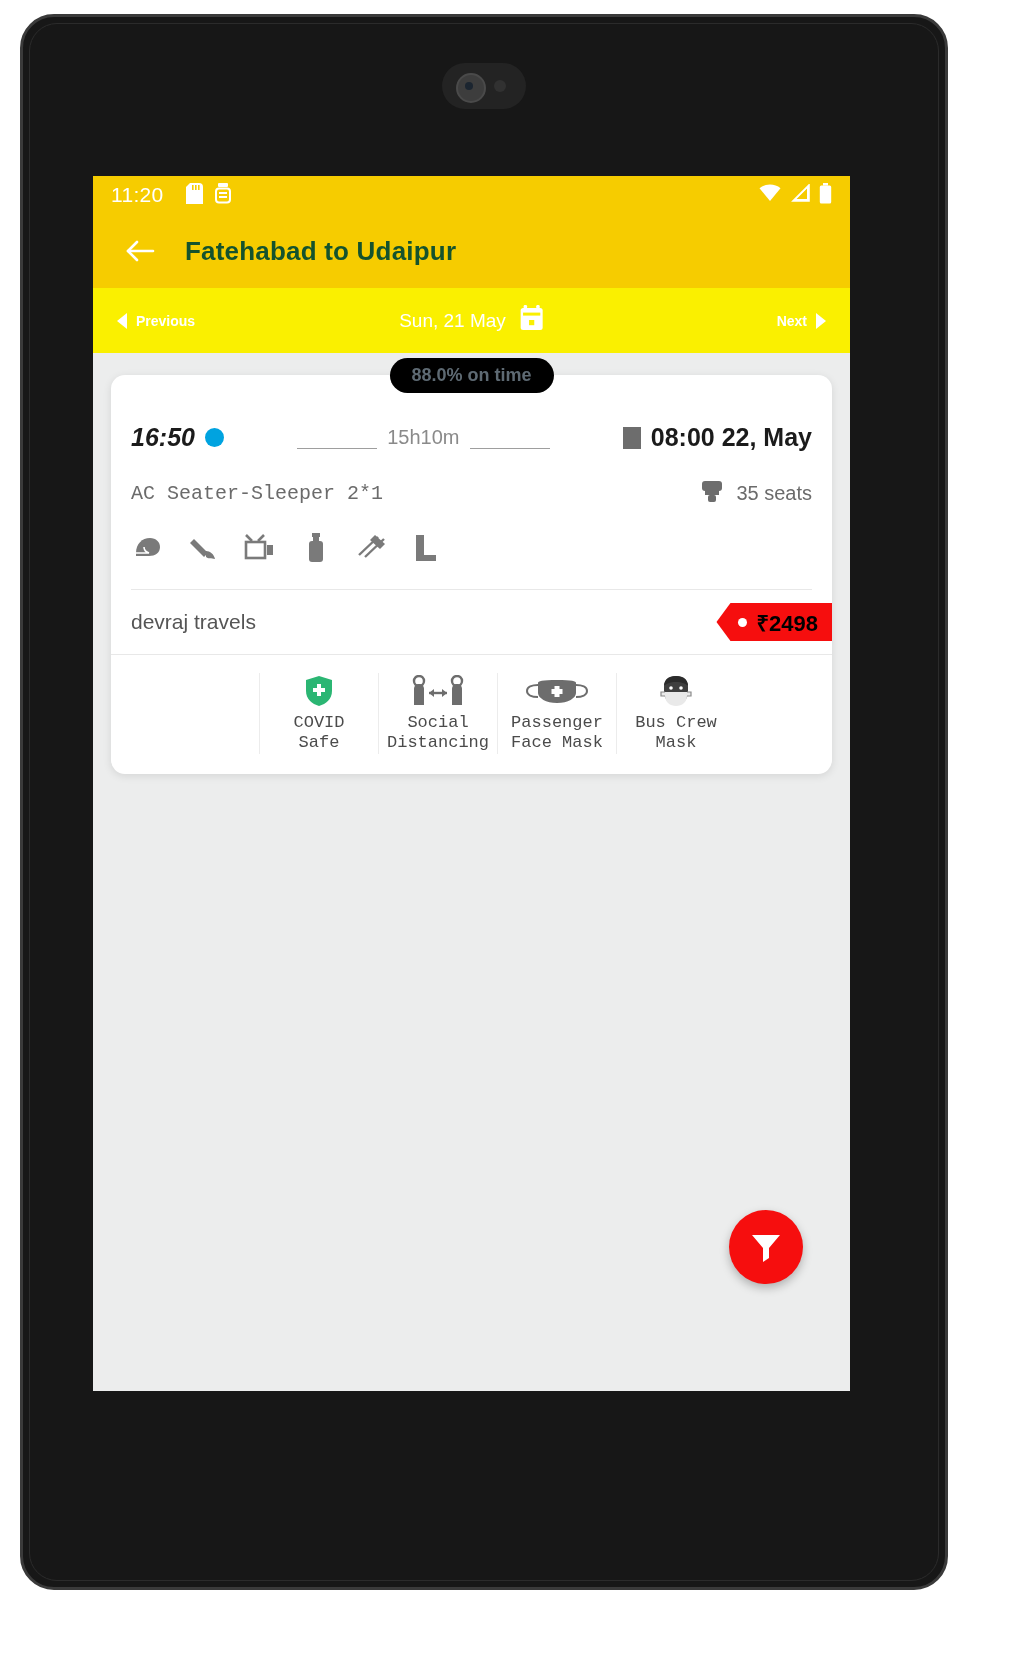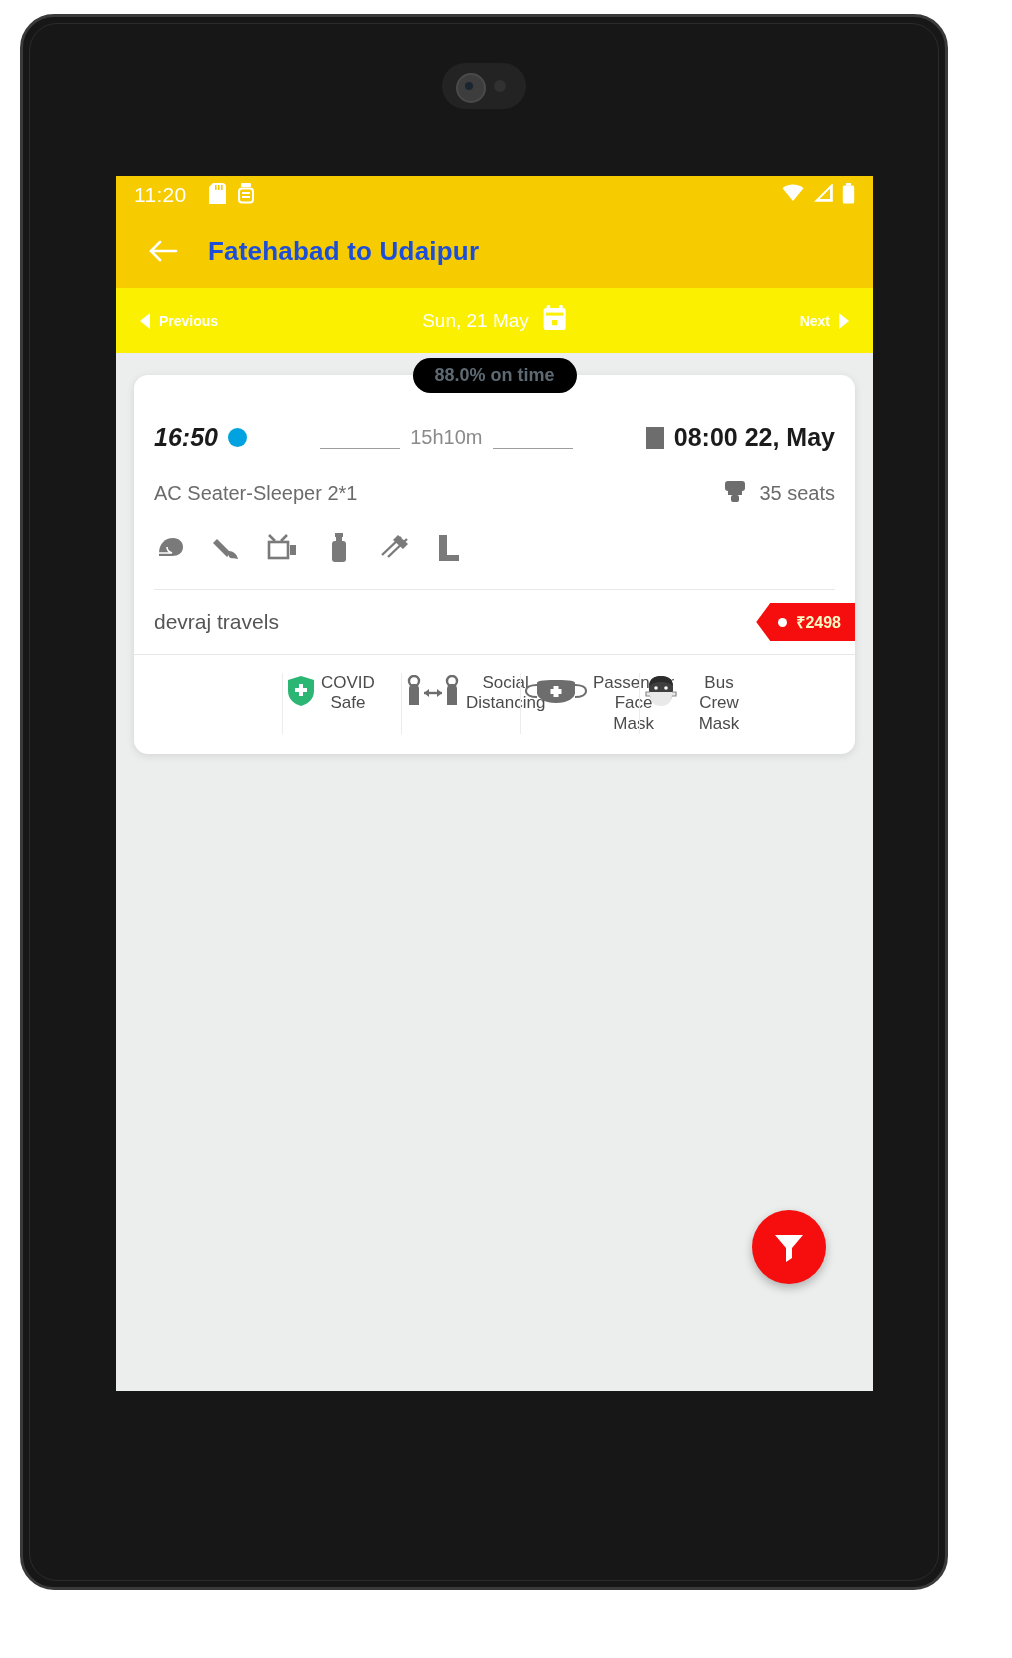--- a/index.html
+++ b/index.html
@@ -68,21 +68,21 @@
     top: 17px;
     width: 12px;
     height: 12px;
     border-radius: 50%;
     background: #313131;
   }
 
   
   .screen {
     position: absolute;
-    left: 116px;
+    left: 93px;
     top: 176px;
     width: 757px;
     height: 1215px;
     background: #eceded;
     overflow: hidden;
   }
 
   
   .status-bar {
     height: 38px;
@@ -123,21 +123,21 @@
   .back-arrow {
     width: 34px;
     height: 34px;
     display: flex;
     align-items: center;
     justify-content: center;
     cursor: pointer;
   }
   .app-title {
     margin-left: 28px;
-    color: #1d4ed8;
+    color: #14532d;
     font-size: 26px;
     font-weight: bold;
     letter-spacing: 0.2px;
   }
 
   
   .date-bar {
     height: 65px;
     background: #faf000;
     display: flex;
@@ -275,20 +275,21 @@
   }
 
   .type-row {
     display: flex;
     align-items: center;
     margin-top: 26px;
   }
   .bus-type {
     font-size: 20px;
     color: #6b6b6b;
+    font-family: Liberation Mono, monospace;
   }
   .seats {
     margin-left: auto;
     display: flex;
     align-items: center;
     gap: 12px;
     font-size: 20px;
     color: #6b6b6b;
   }
 
@@ -318,22 +319,22 @@
     font-size: 21px;
     font-weight: normal;
     color: #555555;
   }
   .price-tag {
     position: absolute;
     right: -20px;
     top: 50%;
     transform: translateY(-50%);
     background: #f60e0e;
-    color: #fef9c3;
-    font-size: 16px;
+    color: #000000;
+    font-size: 22px;
     font-weight: bold;
     height: 38px;
     display: flex;
     align-items: center;
     gap: 9px;
     padding: 0 14px 0 22px;
     clip-path: polygon(14px 0, 100% 0, 100% 100%, 14px 100%, 0 50%);
   }
   .price-hole {
     width: 9px; height: 9px;
@@ -349,23 +350,24 @@
     margin: 0 -20px;
   }
   .covid-spacer { width: 148px; }
   .covid-item {
     flex: 0 0 auto;
     width: 110px;
     text-align: center;
     padding: 0 4px;
     border-left: 1px solid #ececec;
     display: flex;
-    flex-direction: row;
-    align-items: flex-start;
+    flex-direction: column;
+    align-items: center;
     gap: 6px;
+    font-family: Liberation Mono, monospace;
   }
   .covid-icon {
     height: 34px;
     display: flex;
     align-items: flex-end;
     justify-content: center;
   }
   .covid-label {
     font-size: 17px;
     color: #4b4b4b;

